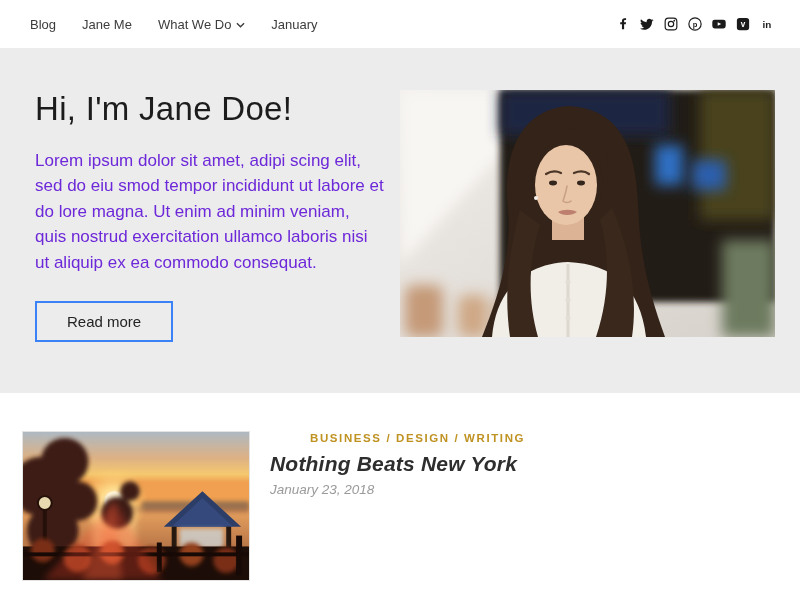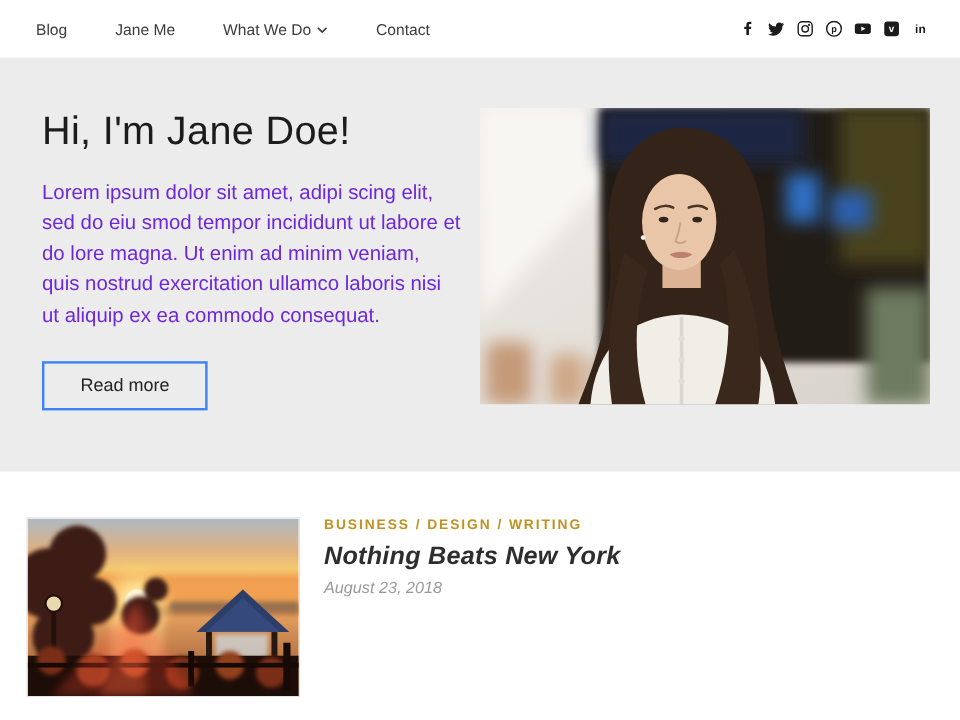--- a/index.html
+++ b/index.html
@@ -6,21 +6,21 @@
   body{
     width:800px;height:600px;overflow:hidden;background:#fff;
     font-family:"Liberation Sans",sans-serif;
     -webkit-font-smoothing:antialiased;
   }
   
   .header{
     height:48px;display:flex;align-items:center;justify-content:space-between;
     padding:0 26px 0 30px;background:#fff;box-sizing:border-box;
   }
-  .nav-menu{display:flex;align-items:center;gap:40px;}
+  .nav-menu{display:flex;align-items:center;gap:26px;}
   .nav-link{
     font-size:13px;color:#3c3c3c;text-decoration:none;
     display:inline-flex;align-items:center;gap:5px;white-space:nowrap;
   }
   .chev{display:inline-flex;color:#3c3c3c;margin-top:1px;}
   .social{display:flex;align-items:center;gap:10px;}
   .social a{color:#1b1b1b;display:inline-flex;width:14px;height:14px;align-items:center;justify-content:center;}
   .social svg{width:14px;height:14px;display:block;}
   
   .hero{
@@ -40,21 +40,21 @@
   .hero-img{width:375px;height:247px;flex:none;overflow:hidden;}
   .hero-img svg{display:block;width:375px;height:247px;}
   
   .post-section{margin-top:38px;padding:0 12px 0 22px;display:flex;}
   .thumb{
     width:228px;height:150px;flex:none;display:block;
     border:1px solid #e3e3e3;box-sizing:border-box;overflow:hidden;
   }
   .thumb svg{display:block;width:226px;height:148px;}
   .post-content{margin-left:20px;flex:1;padding-top:1px;min-width:0;}
-  .cats{font-size:11.5px;font-weight:700;letter-spacing:1.6px;color:#bf9222;}
+  .cats{font-size:11.5px;font-weight:700;letter-spacing:1.6px;color:#bf9222;margin-left:40px;}
   .cats a{color:#bf9222;text-decoration:none;}
   .cat-sep{color:#bf9222;}
   .post-title{
     font-size:21px;font-weight:700;color:#2e2e2e;margin:8px 0 6px;letter-spacing:.2px;
   }
   .post-title a{color:#2e2e2e;text-decoration:none;font-style:italic;}
   .post-date{font-size:13.5px;font-style:italic;color:#9a9a9a;margin-bottom:13px;}
   .post-excerpt{font-size:14px;line-height:1.55;color:#9a9a9a;margin:0;max-width:520px;}
 </style>
 </head>
@@ -62,21 +62,21 @@
 
 <header class="header">
   <nav class="nav-menu">
       <a href="#" class="nav-link">Blog</a>
       <a href="#" class="nav-link">Jane Me</a>
       <a href="#" class="nav-link">What We Do<span class="chev">
           <svg width="9" height="6" viewBox="0 0 10 6">
             <path d="M1 1l4 4 4-4" fill="none" stroke="currentColor" stroke-width="1.5"></path>
           </svg>
         </span></a>
-      <a href="#" class="nav-link">Contact</a>
+      <a href="#" class="nav-link">January</a>
     </nav>
   <div class="social">
       <a href="#">
         <span style="display: inline-flex;">
           <svg viewBox="0 0 24 24" fill="currentColor">
             <path d="M15.1 5.3h2.2V2.1C16.9 2 15.8 2 14.6 2 12 2 10.2 3.6 10.2 6.6V9H7.2v3.4h3V21h3.7v-8.6h2.9l.4-3.4h-3.3V6.9c0-1.1.3-1.6 1.2-1.6z"></path>
           </svg>
         </span>
       </a>
       <a href="#">
@@ -245,15 +245,15 @@
       <rect x="0" y="122" width="228" height="4" fill="#170a06"></rect>
       <rect x="135" y="112" width="5" height="30" fill="#170a06"></rect>
       <rect x="215" y="105" width="6" height="40" fill="#170a06"></rect>
       <polygon points="92,70 20,150 140,150" fill="#ff4a30" opacity="0.28" filter="url(#tb1)"></polygon>
       <polygon points="92,70 60,150 100,150" fill="#ff6a40" opacity="0.3" filter="url(#tb1)"></polygon>
     </svg>
   </a>
   <div class="post-content">
     <div class="cats"><a href="#">BUSINESS</a><span class="cat-sep"> / </span><a href="#">DESIGN</a><span class="cat-sep"> / </span><a href="#">WRITING</a></div>
     <h2 class="post-title"><a href="#">Nothing Beats New York</a></h2>
-    <div class="post-date">August 23, 2018</div>
+    <div class="post-date">January 23, 2018</div>
   </div>
 </section>
 
 </body></html>

